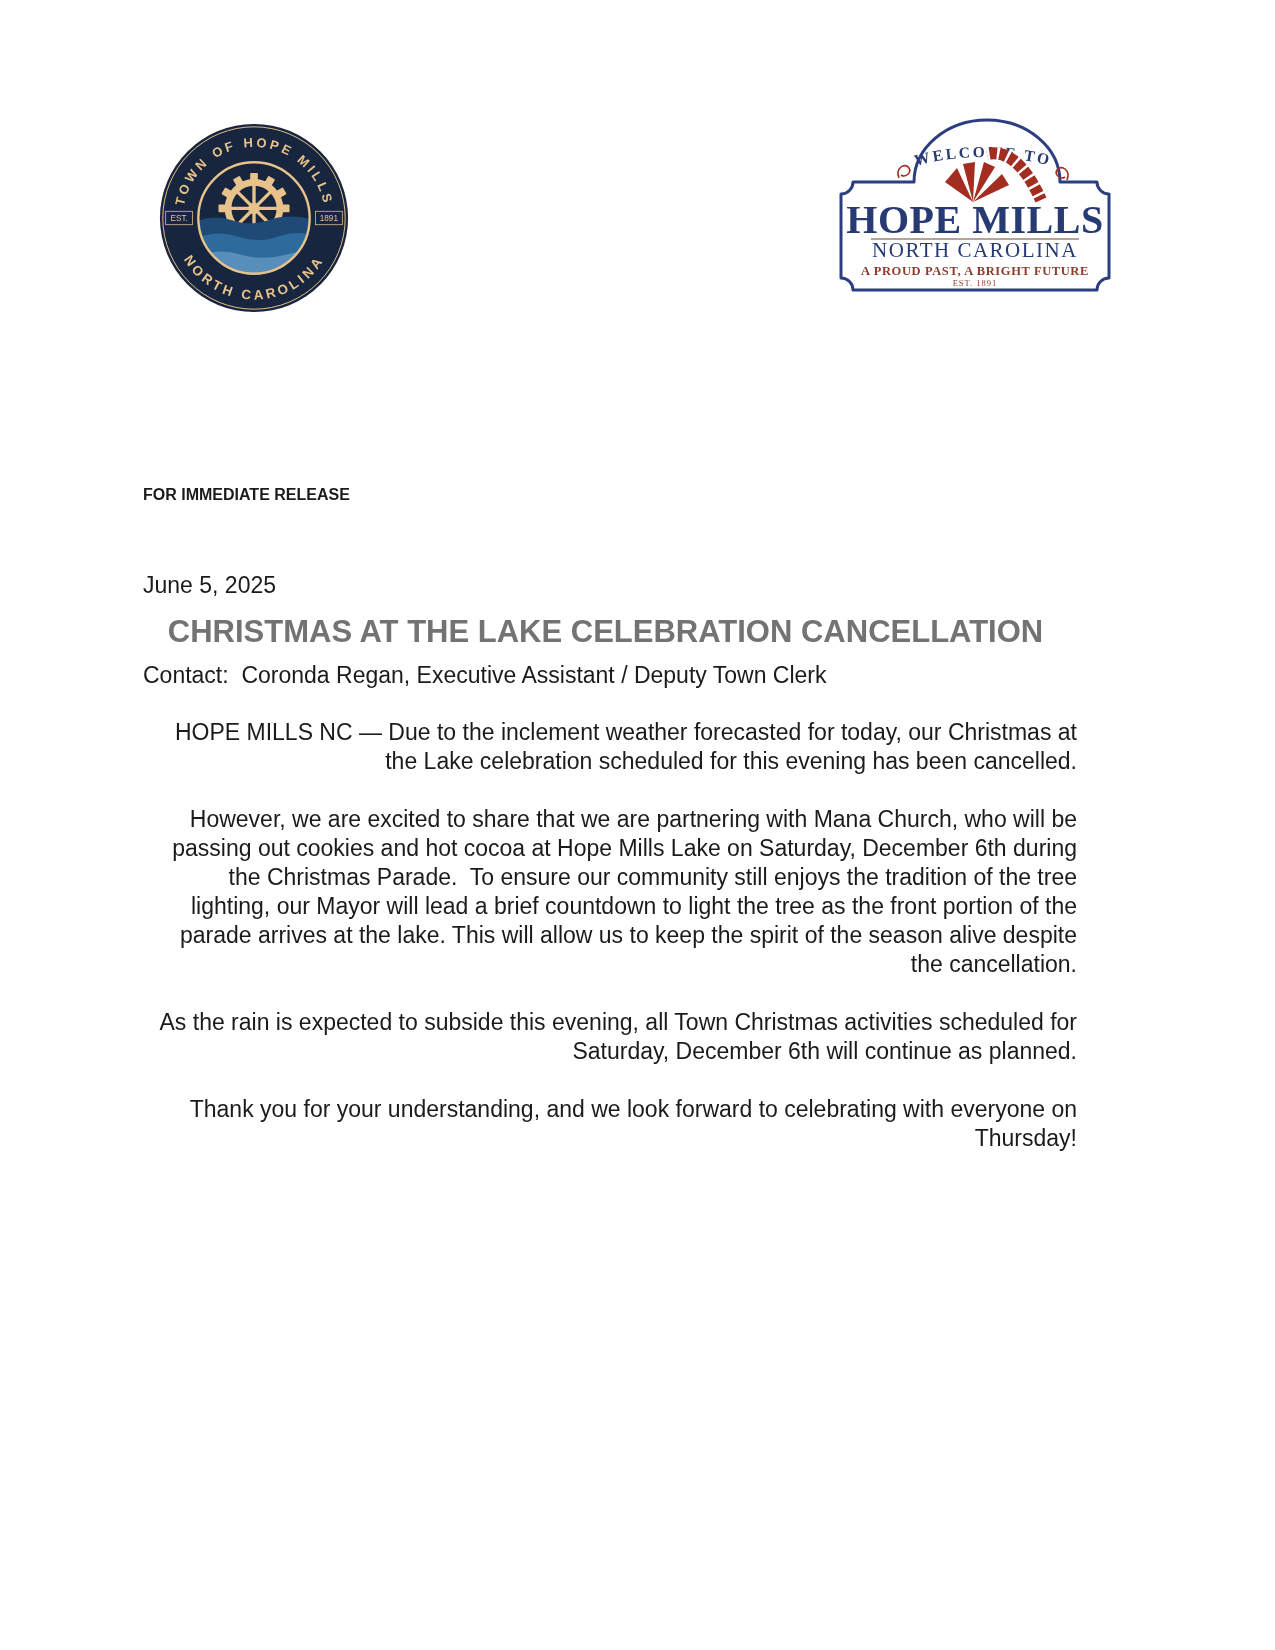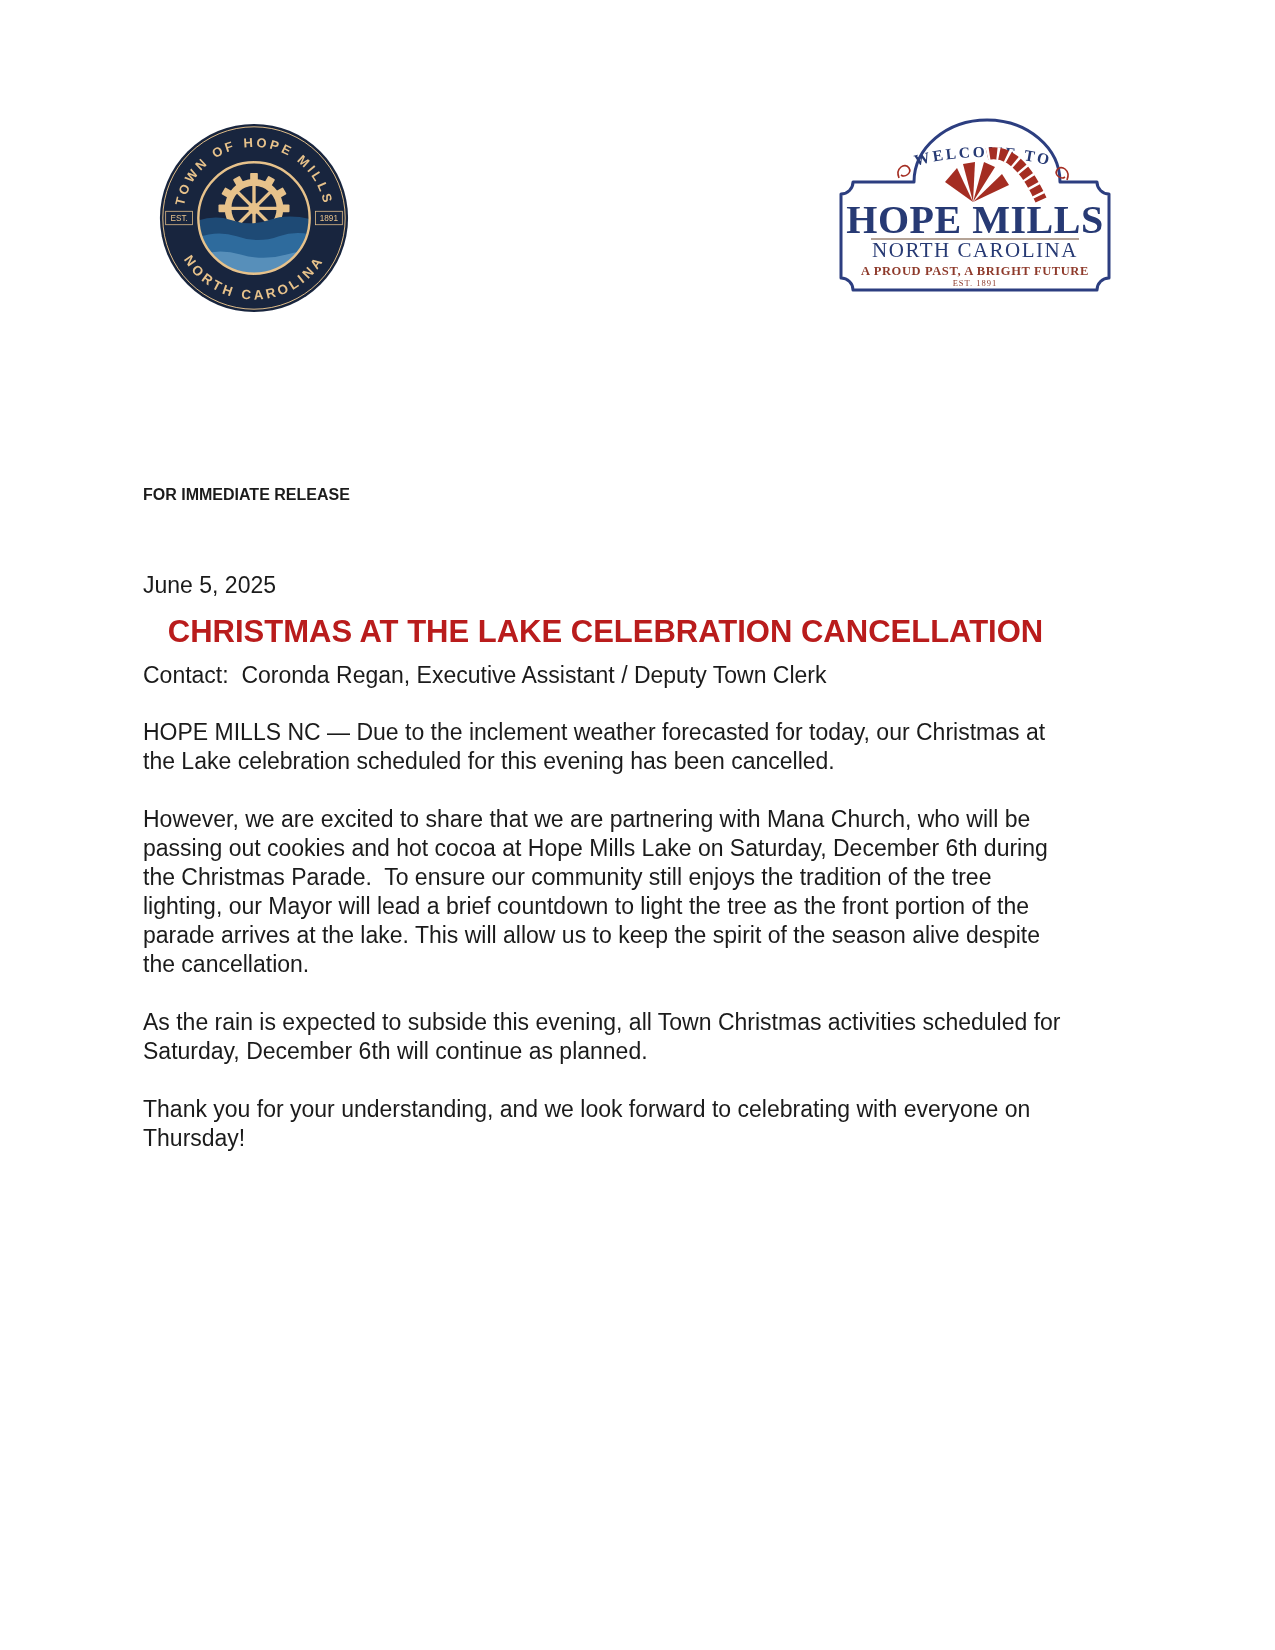--- a/index.html
+++ b/index.html
@@ -14,27 +14,27 @@
   .seal { position:absolute; left:158px; top:122px; width:192px; height:192px; }
   .sign { position:absolute; left:835px; top:118px; width:280px; height:178px; }
   .meta {
     position:absolute; left:143px; top:420px; width:934px;
     font-size:23px; line-height:30px; white-space:pre-wrap;
   }
   .release-label { font-weight:bold; font-size:16px; }
   .headline {
     position:absolute; left:143px; top:613px; width:925px;
     margin:0; text-align:center;
-    font-size:31px; line-height:38px; font-weight:bold; color:#b91c1c;
+    font-size:31px; line-height:38px; font-weight:bold; color:#737373;
   }
   .body-text {
     position:absolute; left:143px; top:718px; width:934px;
     font-size:23px; line-height:29px;
   }
-  .body-text p { margin:0 0 29px 0; white-space:pre-wrap; }
+  .body-text p { margin:0 0 29px 0; white-space:pre-wrap;text-align:right; }
 </style>
 </head>
 <body>
 
 <div class="page">
 
   <svg class="seal" viewBox="0 0 200 200" aria-hidden="true">
     <defs>
       <clipPath id="innerClip">
           <circle cx="100" cy="100" r="58"></circle>

